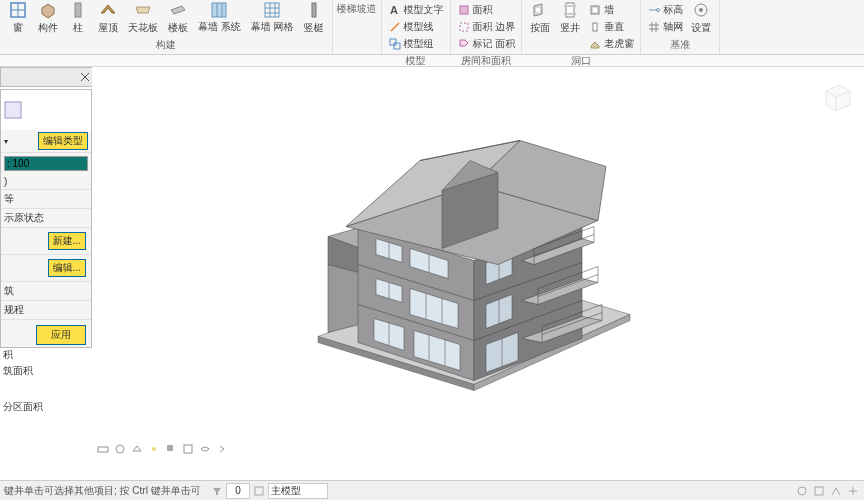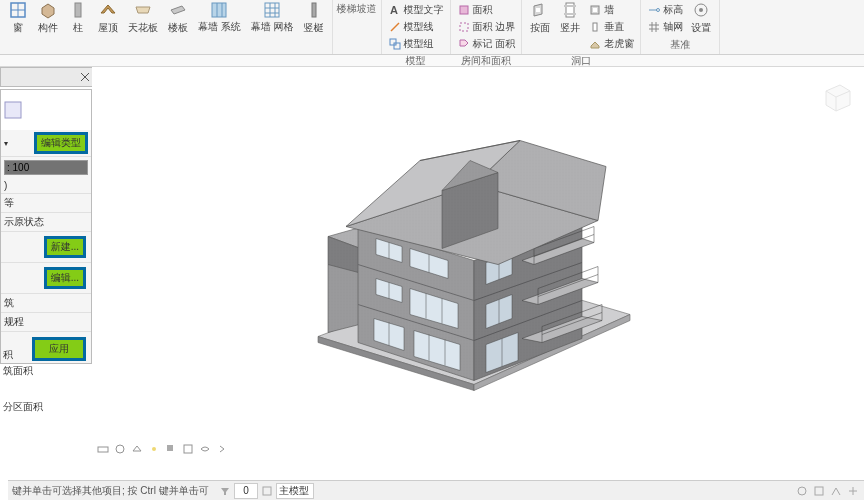--- a/index.html
+++ b/index.html
@@ -23,42 +23,42 @@
 
 
 .main { position: absolute; top: 67px; left: 0; right: 0; bottom: 20px; background: #fff; }
 
 
 .panel { position: absolute; left: 0; top: 22px; width: 92px; background: #f5f5f5; border: 1px solid #bbb; font-size: 10px; }
 .panel-bar { position: absolute; left: 0; top: 0; width: 94px; height: 20px; background: #eaeaea; border: 1px solid #bbb; display: flex; align-items: center; justify-content: flex-end; }
 .panel-close { width: 16px; height: 16px; display: flex; align-items: center; justify-content: center; cursor: pointer; }
 .prow { display: flex; align-items: center; padding: 2px 3px; border-bottom: 1px solid #e0e0e0; }
 .prow input { width: 100%; font-size: 10px; border: none; background: transparent; }
-.prow.sel { background: #737373; border: 1px solid #999; margin: 3px; padding: 1px 2px;}
-.pbtn { display: inline-block; background: #84cc16; border: 3px solid #0369a1; padding: 1px 4px; font-size: 10px; cursor: pointer; margin: 2px; float: right;}
+.prow.sel { background: #0f766e; border: 1px solid #999; margin: 3px; padding: 1px 2px;}
+.pbtn { display: inline-block; background: #fde047; border: 1px solid #0369a1; padding: 1px 4px; font-size: 10px; cursor: pointer; margin: 2px; float: right;}
 .apply-row { text-align: right; padding: 3px; margin-left: 12px; }
 .panel-list { position: absolute; left: 0; top: 280px; width: 92px; font-size: 10px; }
 .panel-list .prow { border: none; padding: 1px 3px; }
 
 
 .viewport { position: absolute; top: 0; left: 92px; right: 0; bottom: 0; background: #fff; overflow: hidden; }
 .house { position: absolute; left: 50%; top: 50%; transform: translate(-50%, -55%); }
 
 
 .viewcube { position: absolute; right: 8px; top: 10px; width: 40px; height: 40px; opacity: .3; }
 
 
-.statusbar { position: absolute; left: 8px; right: 0; bottom: 0; height: 20px; background: #f0f0f0; border-top: 1px solid #ccc; display: flex; align-items: center; font-size: 10px; }
+.statusbar { position: absolute; left: 0; right: 0; bottom: 0; height: 20px; background: #f0f0f0; border-top: 1px solid #ccc; display: flex; align-items: center; font-size: 10px; }
 .status-left { padding: 0 4px; color: #555; white-space: nowrap; overflow: hidden; }
 .status-icons { position: absolute; left: 4px; bottom: 22px; display: flex; gap: 3px; align-items: center; height: 18px; }
 .sicon { width: 14px; height: 14px; display: flex; align-items: center; justify-content: center; cursor: pointer; opacity: .7;}
 .status-mid { position: absolute; left: 210px; display: flex; align-items: center; gap: 2px; }
 .status-dd { display: flex; align-items: center; border: 1px solid #ccc; height: 16px; padding: 0 2px; font-size: 10px; background: #fff;}
 .status-dd.num { width: 24px; justify-content: center;}
-.status-dd.txt { width: 38px; }
+.status-dd.txt { width: 60px; }
 .status-right { position: absolute; right: 4px; display: flex; gap: 3px; }
 
 svg { display: block; }
 </style>
 </head>
 <body>
 
 <div class="ribbon">
 
   <div class="rgrp">
@@ -139,20 +139,21 @@
         </div>
       <div class="rbtn">
           <div class="rbtn-icon">
             <svg width="20" height="20">
               <rect x="8" y="3" width="4" height="14" fill="#a8a8a8" stroke="#777"></rect>
             </svg>
           </div>
           <div class="rbtn-label">竖梃</div>
         </div>
     </div>
+    <div class="rgrp-label">构建</div>
   </div>
 
   <div class="rgrp">
     <div class="rgrp-label">楼梯坡道</div>
   </div>
 
   <div class="rgrp">
     <div class="rgrp-items">
       <div class="stack">
         <div class="rbtn sm">

